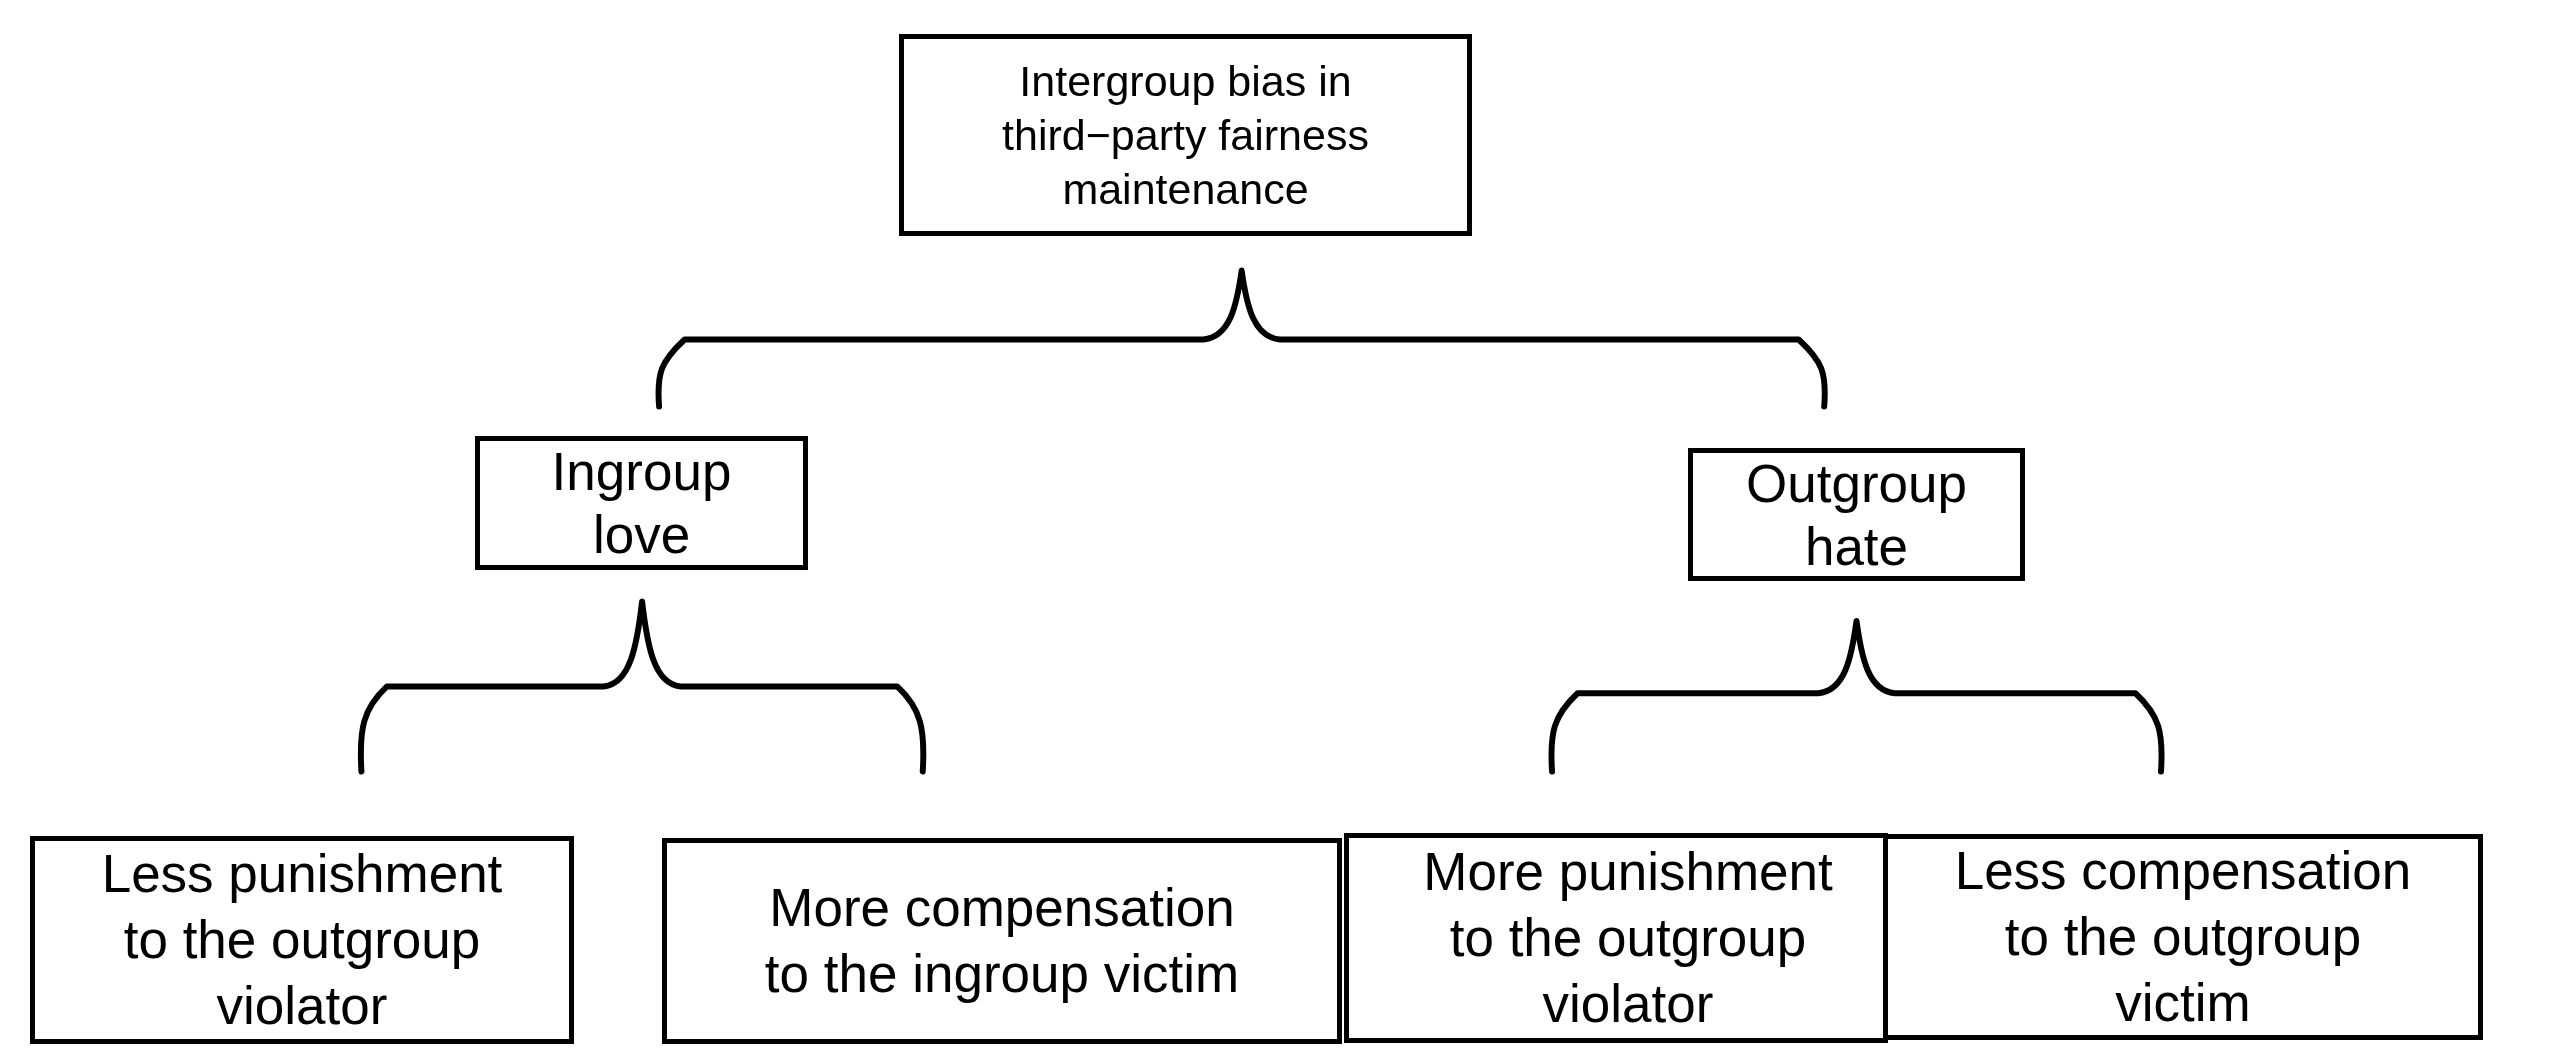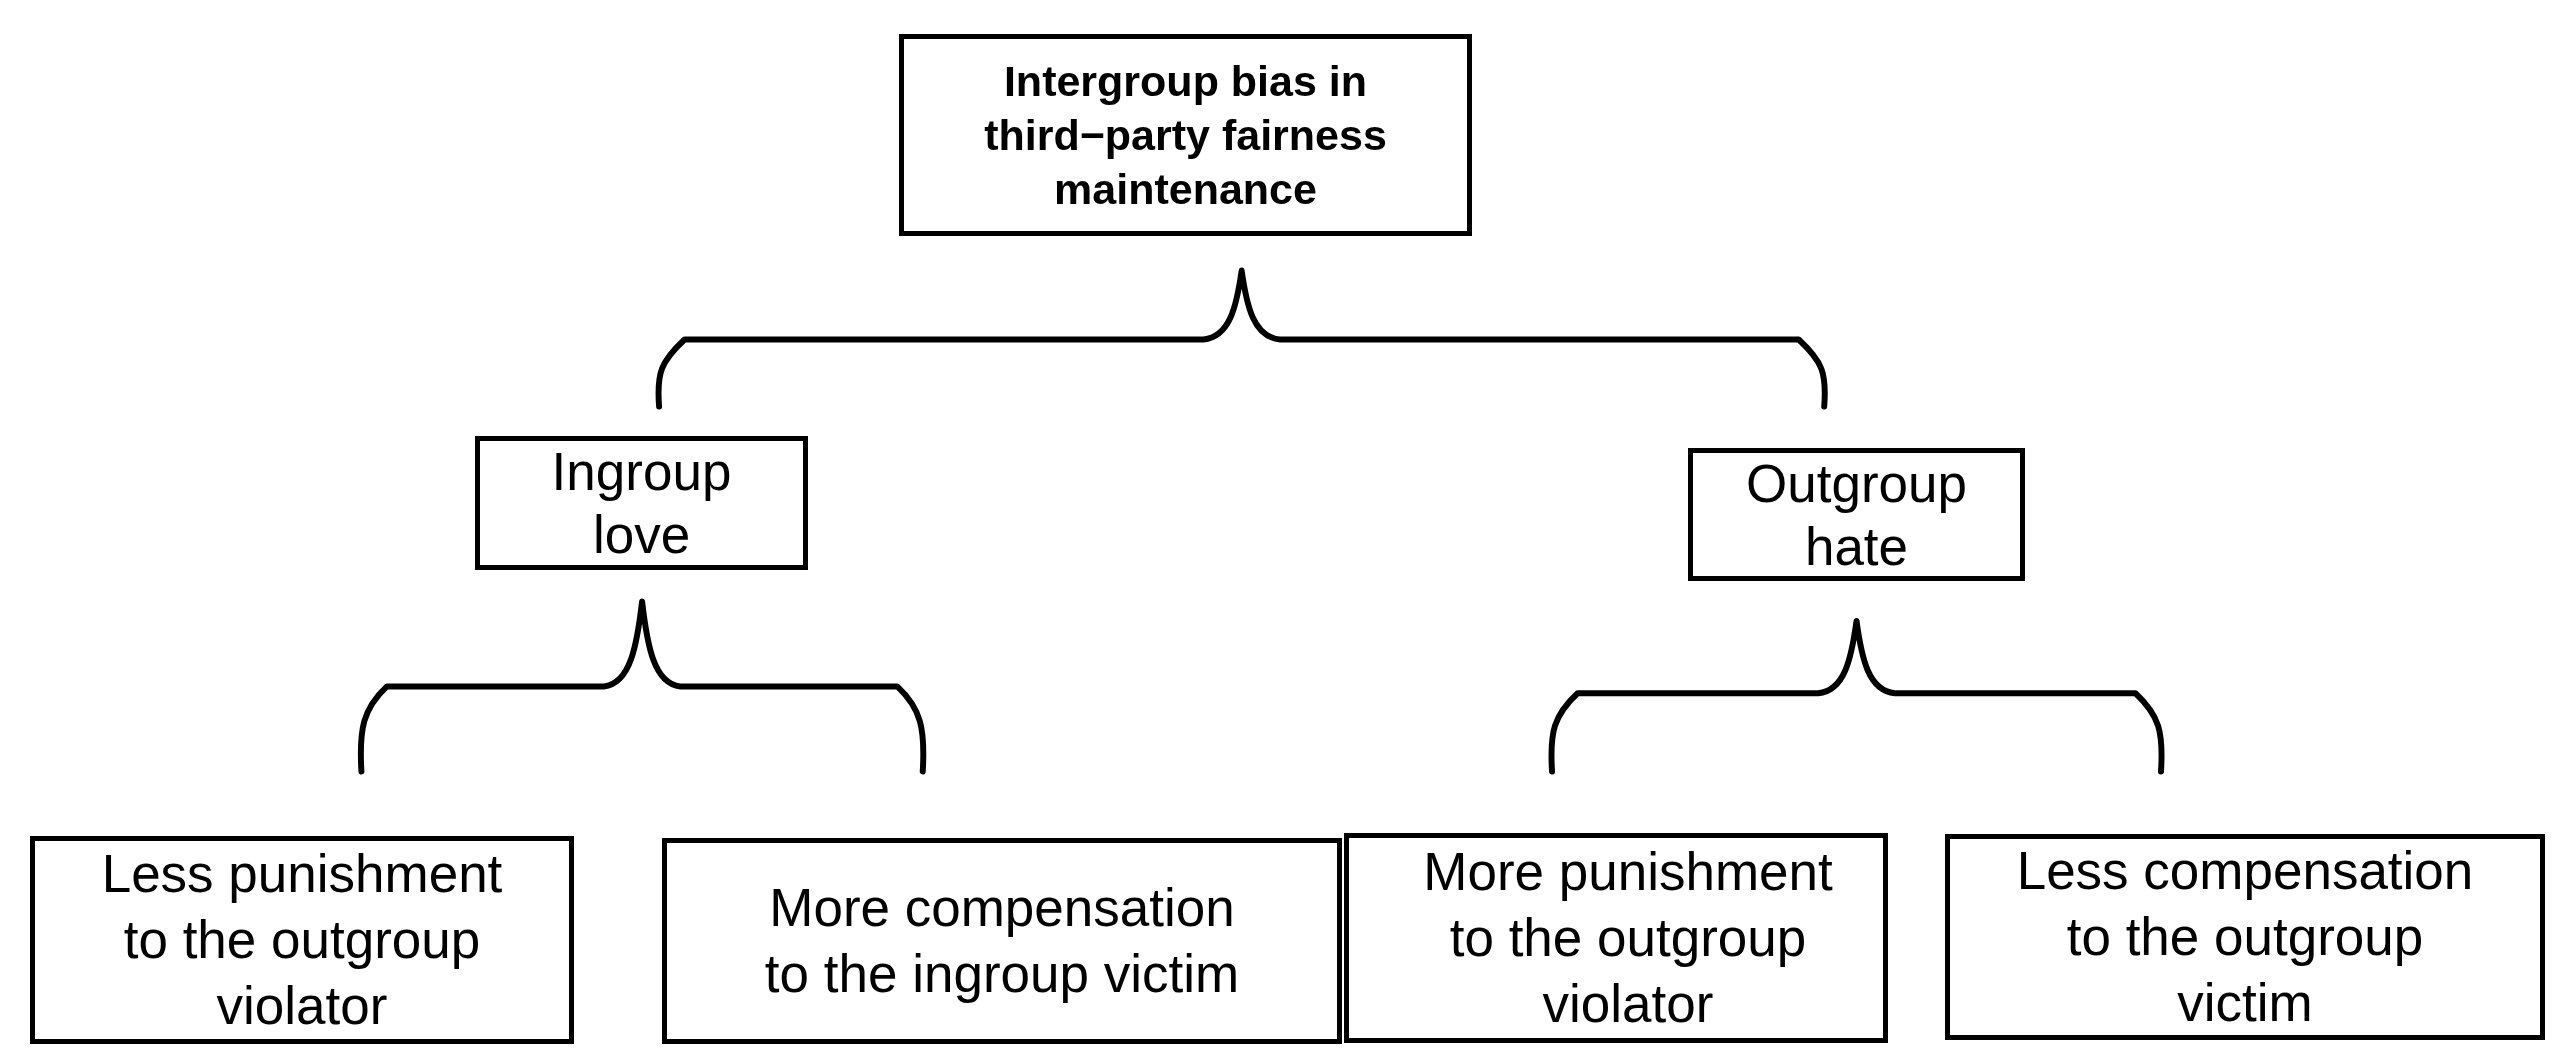--- a/index.html
+++ b/index.html
@@ -30,34 +30,34 @@
     background: #ffffff;
     color: #000000;
     display: flex;
     align-items: center;
     justify-content: center;
     text-align: center;
     white-space: pre-line;
   }
   .node-root {
     left: 899px; top: 34px; width: 573px; height: 202px;
-    font-size: 43px; line-height: 54px; font-weight: bold;
+    font-size: 43px; line-height: 54px;
   }
   .node-mid {
     font-size: 53px; line-height: 63px;
   }
   .node-ingroup-love  { left: 475px;  top: 436px; width: 333px; height: 134px; }
   .node-outgroup-hate { left: 1688px; top: 448px; width: 337px; height: 133px; }
   .node-leaf {
     font-size: 53px; line-height: 66px;
   }
   .node-leaf-1 { left: 30px;   top: 836px; width: 544px; height: 208px; }
   .node-leaf-2 { left: 662px;  top: 838px; width: 680px; height: 206px; }
   .node-leaf-3 { left: 1344px; top: 833px; width: 544px; height: 210px; padding-left: 24px; }
-  .node-leaf-4 { left: 1945px; top: 834px; width: 600px; height: 206px; }
+  .node-leaf-4 { left: 1883px; top: 834px; width: 600px; height: 206px; }
 </style>
 </head>
 <body>
 
 <div id="canvas">
 
   <svg id="brace-layer" viewBox="0 0 3029 1252" xmlns="http://www.w3.org/2000/svg">
     <path id="brace-root" fill="none" stroke-width="7" stroke-linecap="round" stroke-linejoin="round" d="M 775 478 C 772 438.5, 777 425, 805 399 L 1415 399 C 1446 396, 1454 360.12, 1460 318 C 1466 360.12, 1474 396, 1505 399 L 2115 399 C 2143 425, 2148 438.5, 2145 478" stroke="#000000"></path>
     <path id="brace-ingroup" fill="none" stroke-width="7" stroke-linecap="round" stroke-linejoin="round" d="M 425 907 C 422 857, 427 833, 455 807 L 710 807 C 741 804, 749 759, 755 707 C 761 759, 769 804, 800 807 L 1055 807 C 1083 833, 1088 857, 1085 907" stroke="#000000"></path>
     <path id="brace-outgroup" fill="none" stroke-width="7" stroke-linecap="round" stroke-linejoin="round" d="M 1825 907 C 1822 861, 1827 841, 1855 815 L 2138 815 C 2169 812, 2177 774.2, 2183 730 C 2189 774.2, 2197 812, 2228 815 L 2511 815 C 2539 841, 2544 861, 2541 907" stroke="#000000"></path>

